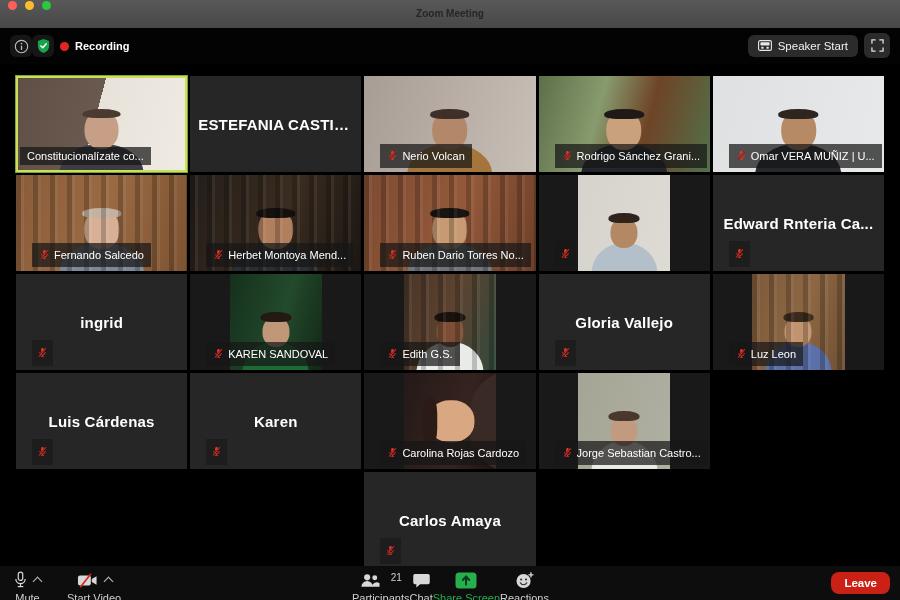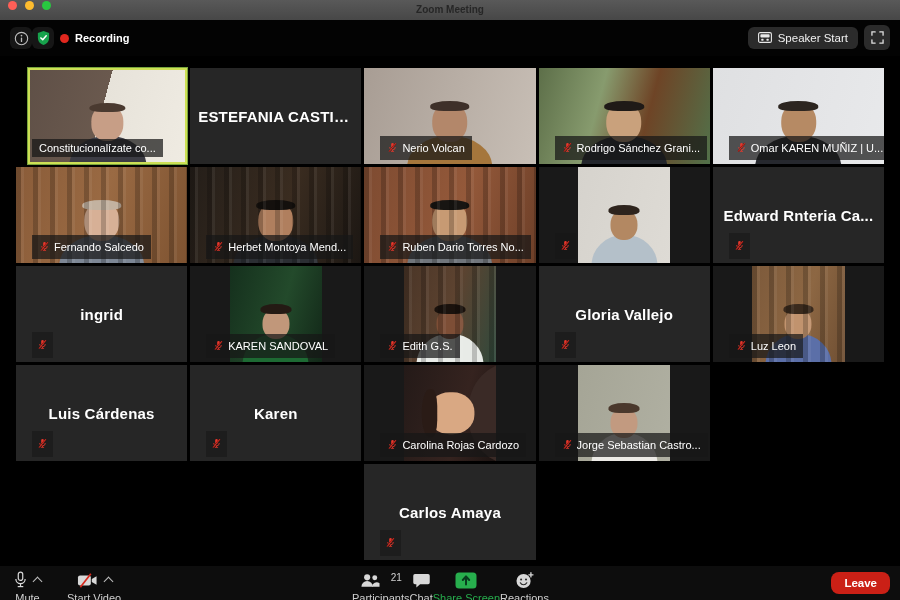--- a/index.html
+++ b/index.html
@@ -1,20 +1,20 @@
 <!DOCTYPE html>
 <html style="--share-green: #27ae4d; --leave-red: #cb2016; --record-red: #e0271e; --muted-red: #e8382c; --active-border: #cddf55;"><head>
 <meta charset="utf-8">
 <style>
   html,body{margin:0;padding:0;background:#000;width:900px;height:600px;overflow:hidden;
     font-family:"Liberation Sans","DejaVu Sans",sans-serif;-webkit-font-smoothing:antialiased;}
   *{box-sizing:border-box;}
 
   
-  .titlebar{position:relative;height:20px;background:linear-gradient(#595959,#474747);
+  .titlebar{position:relative;height:28px;background:linear-gradient(#595959,#474747);
     display:flex;align-items:center;justify-content:center;}
   .titlebar .title{font-size:10px;font-weight:700;color:#262626;line-height:10px;}
   .lights{position:absolute;left:8px;top:1px;display:flex;gap:8px;}
   .light{width:9px;height:9px;border-radius:50%;}
   .light.red{background:#ff5f57;}
   .light.yellow{background:#febc2e;}
   .light.green{background:#28c840;}
 
   
   .topbar{position:relative;height:36px;background:#030303;display:flex;align-items:center;}
@@ -28,21 +28,21 @@
   .pill-btn{display:flex;align-items:center;gap:6px;background:#2b2b2b;border-radius:6px;
     padding:5px 10px;color:#f0f0f0;font-size:11.5px;cursor:pointer;}
   .sq-btn{background:#2b2b2b;border-radius:6px;width:26px;height:25px;display:flex;
     align-items:center;justify-content:center;cursor:pointer;}
 
   
   .grid{display:grid;grid-template-columns:repeat(5,1fr);grid-template-rows:repeat(5,96px);
     gap:3px;padding:0 16px;margin-top:12px;}
   .tile{position:relative;background:#262626;overflow:hidden;cursor:pointer;}
   .tile.has-video{background:#191919;}
-  .tile.active{border:2px solid #cddf55;box-shadow:0 0 0 1px #79a63c;margin-left:12px;}
+  .tile.active{border:2px solid #cddf55;box-shadow:0 0 0 1px #79a63c;}
   .video{position:absolute;inset:0;overflow:hidden;}
   .tile.pillarboxed .video{left:23%;width:54%;}
   .video.stripes::after{content:"";position:absolute;inset:0;
     background:repeating-linear-gradient(90deg,rgba(0,0,0,.20) 0 5px,rgba(255,255,255,.06) 5px 8px,rgba(0,0,0,0) 8px 17px);}
   .person{position:absolute;left:50%;bottom:-3%;transform:translateX(-50%);width:64%;height:88%;
     display:flex;flex-direction:column;align-items:center;justify-content:flex-end;}
   .tile.pillarboxed .person{width:92%;}
   .hair{width:36%;height:12%;border-radius:50% 50% 35% 35%;margin-bottom:-7%;position:relative;z-index:2;}
   .head{width:32%;aspect-ratio:0.9;border-radius:46%;position:relative;z-index:1;}
   .bodyshape{width:78%;height:36%;border-radius:48% 48% 0 0/100% 100% 0 0;margin-top:-5%;}
@@ -202,21 +202,21 @@
 
     <div class="name-label">
       <span class="mic-slot"><svg viewBox="0 0 16 16" width="11" height="11">
             <rect x="6.1" y="1.6" width="3.8" height="7" rx="1.9" fill="var(--muted-red,#e8382c)"></rect>
             <path d="M3.9 7.3a4.1 4.1 0 0 0 8.2 0" fill="none" stroke="var(--muted-red,#e8382c)" stroke-width="1.2"></path>
             <line x1="8" y1="11.4" x2="8" y2="13.2" stroke="var(--muted-red,#e8382c)" stroke-width="1.2"></line>
             <line x1="5.7" y1="13.6" x2="10.3" y2="13.6" stroke="var(--muted-red,#e8382c)" stroke-width="1.2"></line>
             <line x1="3.2" y1="13.8" x2="12.8" y2="1.8" stroke="#6e120e" stroke-width="2.4"></line>
             <line x1="3.2" y1="13.8" x2="12.8" y2="1.8" stroke="var(--muted-red,#e8382c)" stroke-width="1.2"></line>
           </svg></span>
-      <span class="label-text">Omar KAREN MUÑIZ | U...</span>
+      <span class="label-text">Omar VERA MUÑIZ | U...</span>
     </div>
   </div>
     <div class="tile has-video">
     <div class="video stripes" style="background: linear-gradient(105deg, rgb(138, 92, 57) 0%, rgb(154, 106, 67) 50%, rgb(126, 83, 49) 100%);">
       <div class="person">
         <div class="hair" style="background: rgb(195, 178, 160);"></div>
         <div class="head" style="background: rgb(215, 176, 150);"></div>
         <div class="bodyshape" style="background: rgb(125, 135, 149);"></div>
       </div>
     </div>

